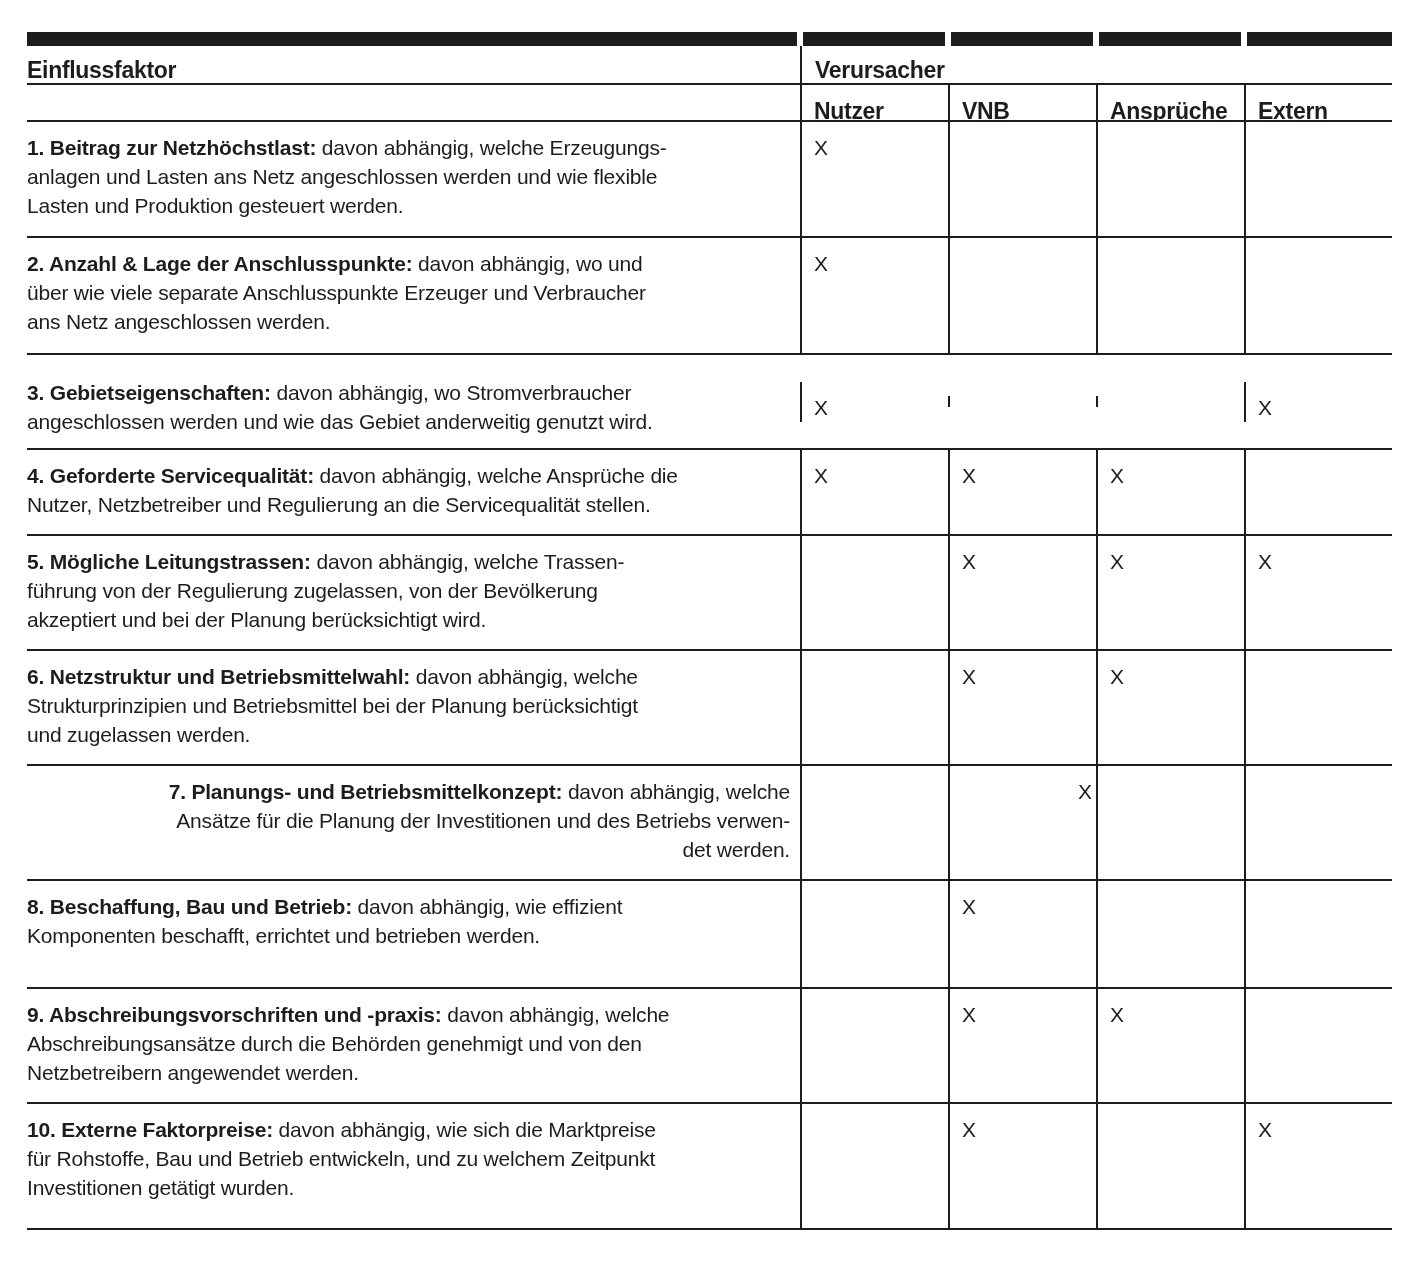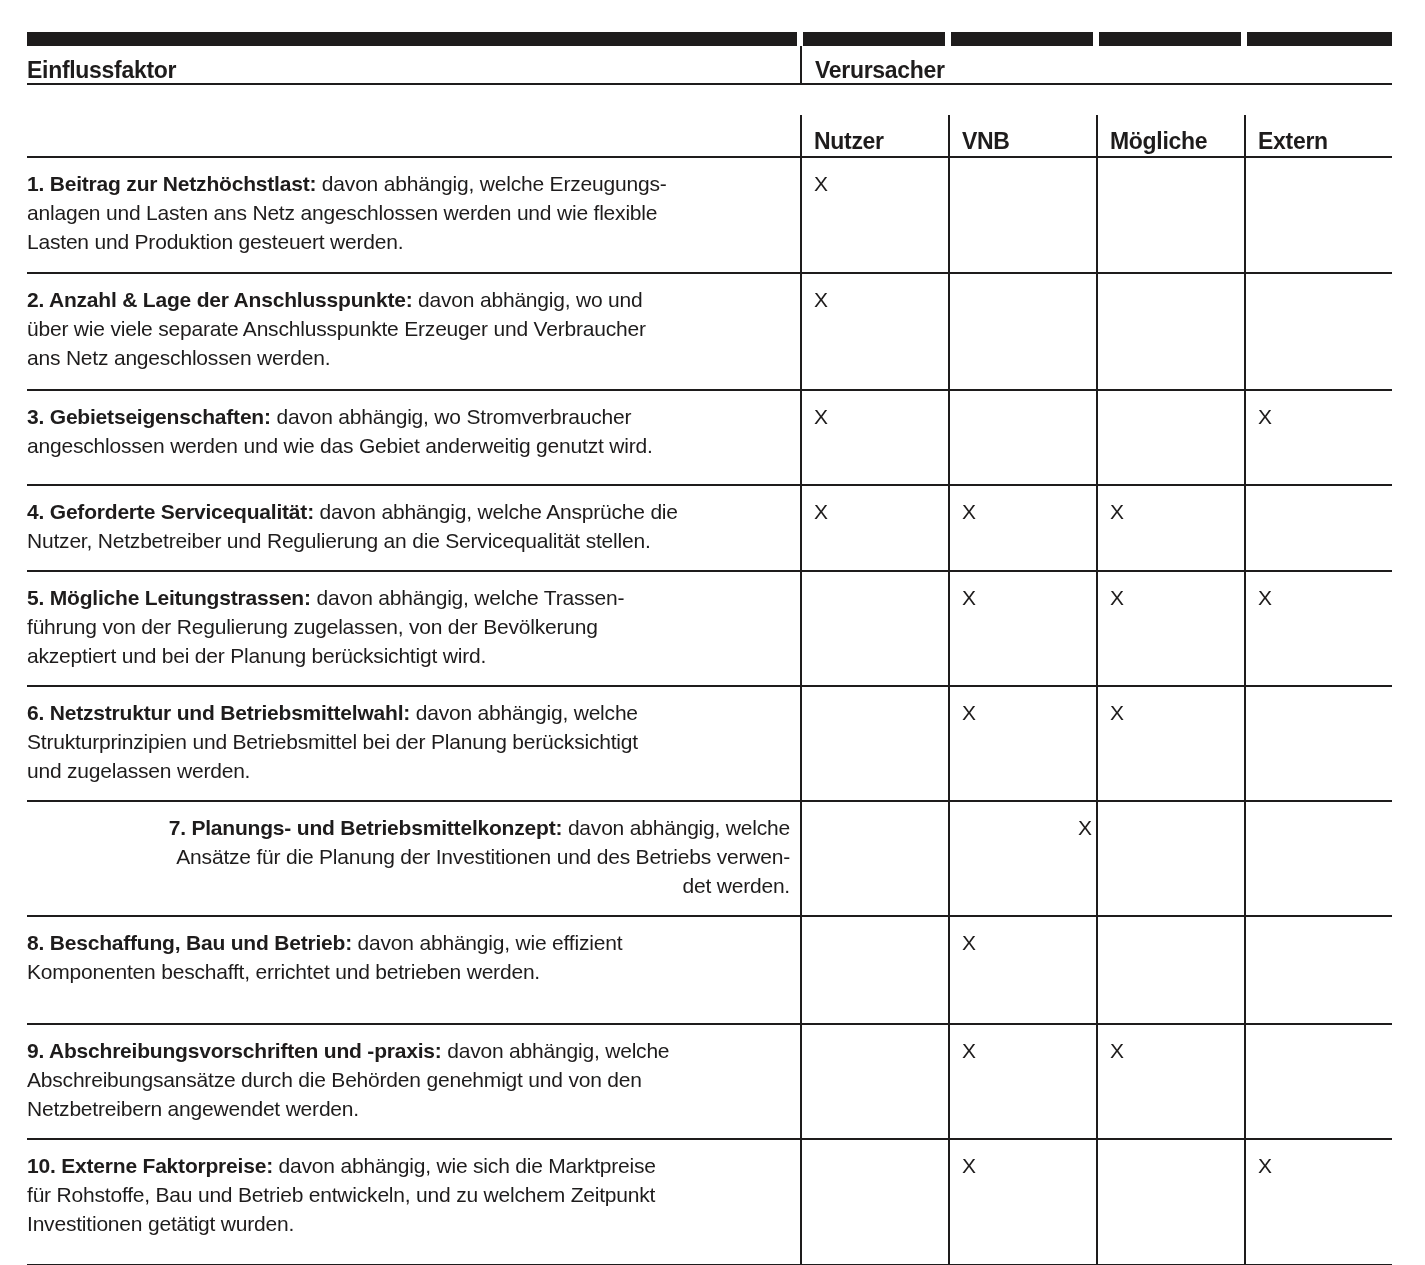--- a/index.html
+++ b/index.html
@@ -21,21 +21,21 @@
   *{box-sizing:border-box;}
   
   .bar{display:flex;height:14px;}
   .bar .seg{background:#1e1c1c;height:14px;}
   .bar .s1{width:773px;border-right:3px solid #fff;}
   .bar .sx{width:148px;border-left:3px solid #fff;border-right:3px solid #fff;}
   .bar .sx.last{border-right:none;}
   
   .row{display:flex;border-bottom:var(--line);}
   .row.hdr1{height:39px;}
-  .row.hdr2{height:73px;align-items:flex-end;}
+  .row.hdr2{height:37px;}
   .cell{overflow:hidden;}
   .c1{width:773px;padding:11px 10px 0 0;}
   .cx{width:148px;border-left:var(--line);padding:11px 4px 0 12px;}
   .group{width:592px;border-left:var(--line);padding:9px 4px 0 13px;}
   .hdr1 .c1{padding-top:9px;}
   .th{font-weight:bold;font-size:23px;letter-spacing:-0.3px;line-height:30px;}
   .body-text{font-size:21px;line-height:29px;letter-spacing:-0.2px;white-space:pre-line;}
   .lead{font-weight:bold;}
   .xmark{font-size:21px;line-height:29px;}
 </style>
@@ -54,21 +54,21 @@
 
   <div class="row hdr1">
     <div class="cell c1 th">Einflussfaktor</div>
     <div class="cell group th">Verursacher</div>
   </div>
 
   <div class="row hdr2">
     <div class="cell c1"></div>
     <div class="cell cx th">Nutzer</div>
     <div class="cell cx th">VNB</div>
-    <div class="cell cx th">Mögliche</div>
+    <div class="cell cx th">Ansprüche</div>
     <div class="cell cx th">Extern</div>
   </div>
 
   <div>
       <div class="row body-row" style="height: 116px;">
         <div class="cell c1 body-text"><span class="lead">1. Beitrag zur Netzhöchstlast:</span><span> davon abhängig, welche Erzeugungs-
 anlagen und Lasten ans Netz angeschlossen werden und wie flexible
 Lasten und Produktion gesteuert werden.</span></div>
         <div class="cell cx"><span class="xmark">X</span></div>
         <div class="cell cx"></div>
@@ -77,21 +77,21 @@
       </div>
       <div class="row body-row" style="height: 117px;">
         <div class="cell c1 body-text"><span class="lead">2. Anzahl &amp; Lage der Anschlusspunkte:</span><span> davon abhängig, wo und
 über wie viele separate Anschlusspunkte Erzeuger und Verbraucher
 ans Netz angeschlossen werden.</span></div>
         <div class="cell cx"><span class="xmark">X</span></div>
         <div class="cell cx"></div>
         <div class="cell cx"></div>
         <div class="cell cx"></div>
       </div>
-      <div class="row body-row" style="height: 95px;">
+      <div class="row body-row" style="height: 95px; align-items: center;">
         <div class="cell c1 body-text"><span class="lead">3. Gebietseigenschaften:</span><span> davon abhängig, wo Stromverbraucher
 angeschlossen werden und wie das Gebiet anderweitig genutzt wird.</span></div>
         <div class="cell cx"><span class="xmark">X</span></div>
         <div class="cell cx"></div>
         <div class="cell cx"></div>
         <div class="cell cx"><span class="xmark">X</span></div>
       </div>
       <div class="row body-row" style="height: 86px;">
         <div class="cell c1 body-text"><span class="lead">4. Geforderte Servicequalität:</span><span> davon abhängig, welche Ansprüche die
 Nutzer, Netzbetreiber und Regulierung an die Servicequalität stellen.</span></div>

